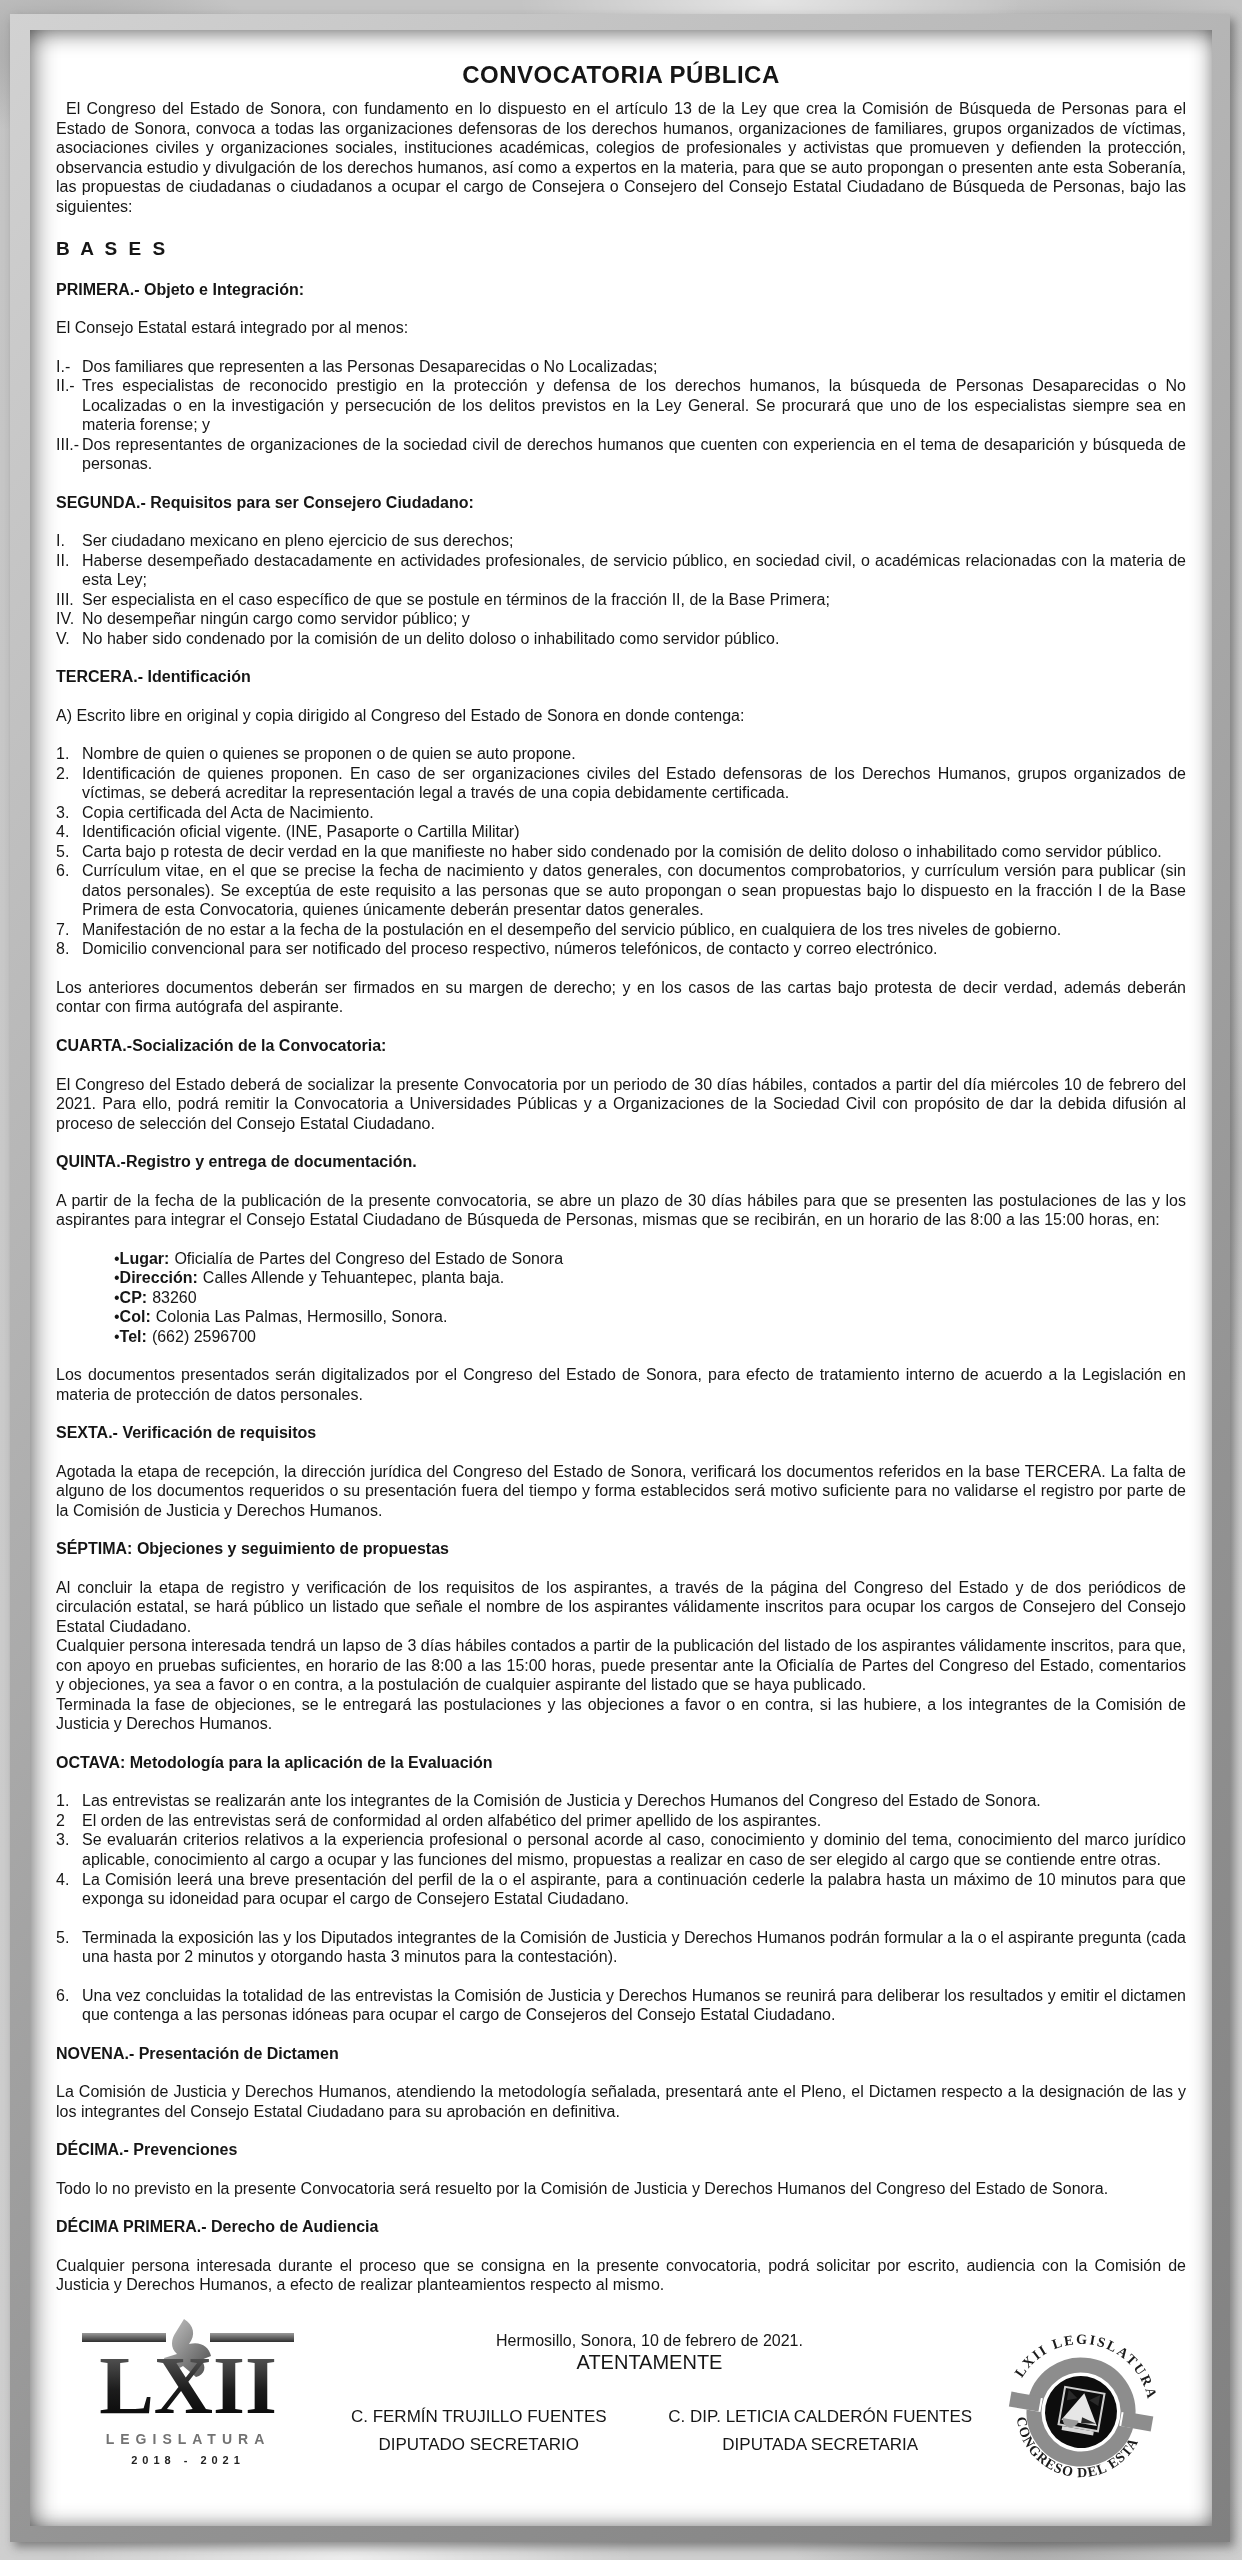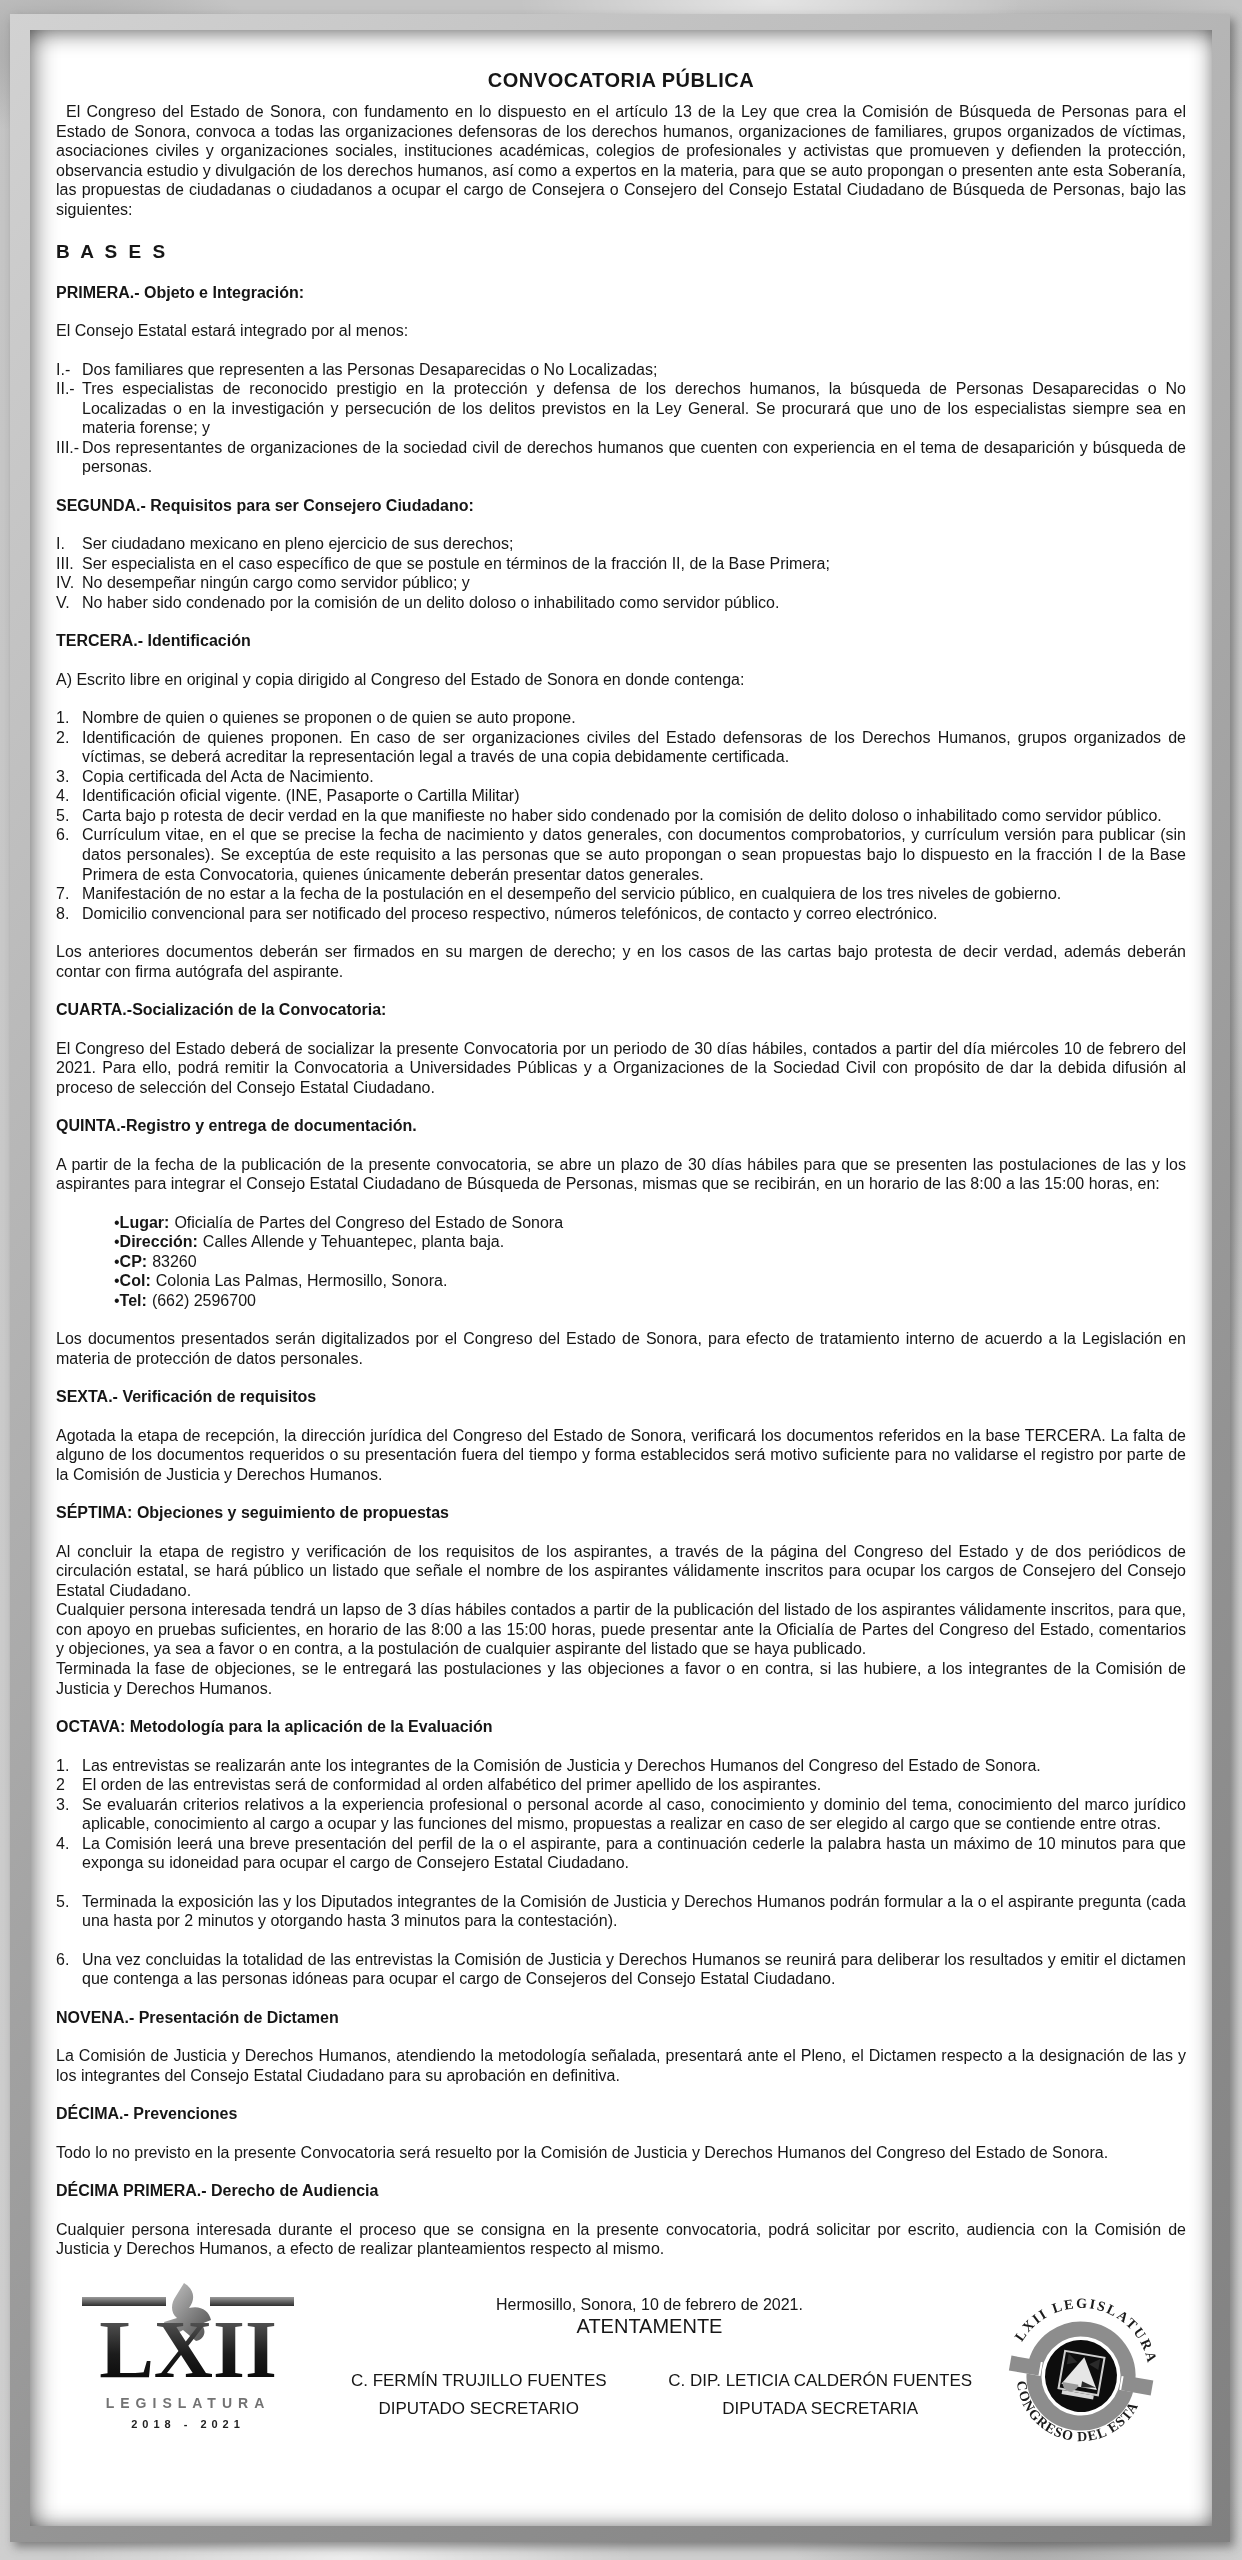--- a/index.html
+++ b/index.html
@@ -27,21 +27,21 @@
     box-shadow:
       inset 18px 0 22px -12px rgba(0,0,0,.45),
       inset -14px 0 18px -10px rgba(0,0,0,.32),
       inset 0 18px 20px -12px rgba(0,0,0,.40),
       inset 0 -16px 18px -12px rgba(0,0,0,.30);
   }
   .content{
     position:absolute;left:26px;right:26px;top:22px;
     font-size:16px;line-height:1.22;color:#161616;
   }
-  .doc-title{text-align:center;font-weight:bold;font-size:20px;margin-top:16px;letter-spacing:.5px}
+  .doc-title{text-align:center;font-weight:bold;font-size:24px;margin-top:8px;letter-spacing:.5px}
   .intro{margin-top:10px;text-align:justify;text-indent:10px}
   .bases{text-align:left;font-weight:bold;font-size:19px;letter-spacing:3px;margin-top:21px}
   .h{font-weight:bold;margin-top:19px;text-align:left}
   .p{margin-top:19px;text-align:justify}
   .p0{margin-top:0;text-align:justify}
   .li{display:flex;margin-top:0}
   .li.gap{margin-top:19px}
   .li .mk{flex:0 0 auto;min-width:26px;white-space:pre}
   .li .tx{flex:1;text-align:justify}
   .bul{margin-left:58px;margin-top:0}
@@ -84,20 +84,24 @@
         </div>
       <div class="li">
           <span class="mk">III.-</span>
           <span class="tx">Dos representantes de organizaciones de la sociedad civil de derechos humanos que cuenten con experiencia en el tema de desaparición y búsqueda de personas.</span>
         </div>
 
       <div class="h">SEGUNDA.- Requisitos para ser Consejero Ciudadano:</div>
       <div class="li gap">
           <span class="mk">I.</span>
           <span class="tx">Ser ciudadano mexicano en pleno ejercicio de sus derechos;</span>
+        </div>
+      <div class="li">
+          <span class="mk">II.</span>
+          <span class="tx">Haberse desempeñado destacadamente en actividades profesionales, de servicio público, en sociedad civil, o académicas relacionadas con la materia de esta Ley;</span>
         </div>
       <div class="li">
           <span class="mk">III.</span>
           <span class="tx">Ser especialista en el caso específico de que se postule en términos de la fracción II, de la Base Primera;</span>
         </div>
       <div class="li">
           <span class="mk">IV.</span>
           <span class="tx">No desempeñar ningún cargo como servidor público; y</span>
         </div>
       <div class="li">

